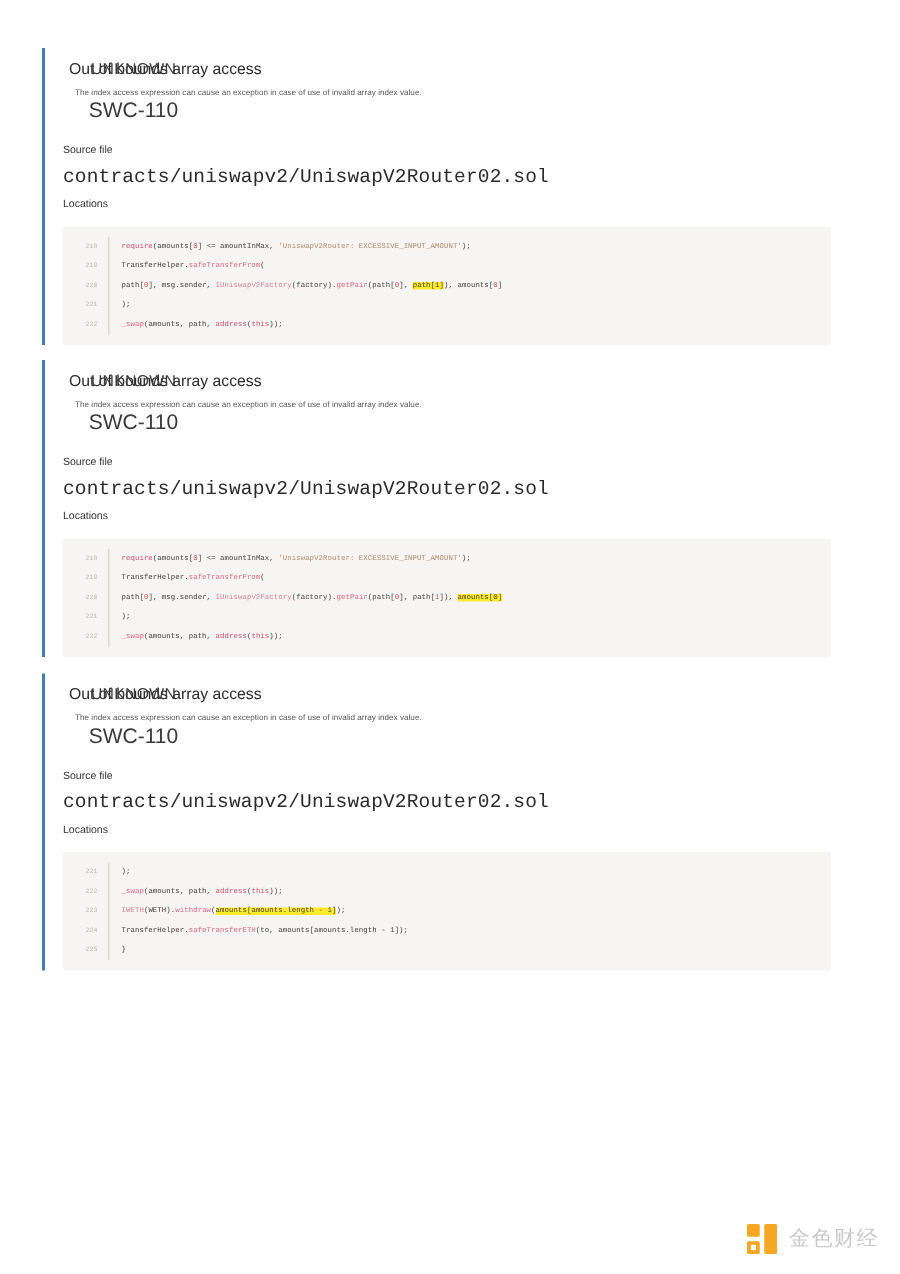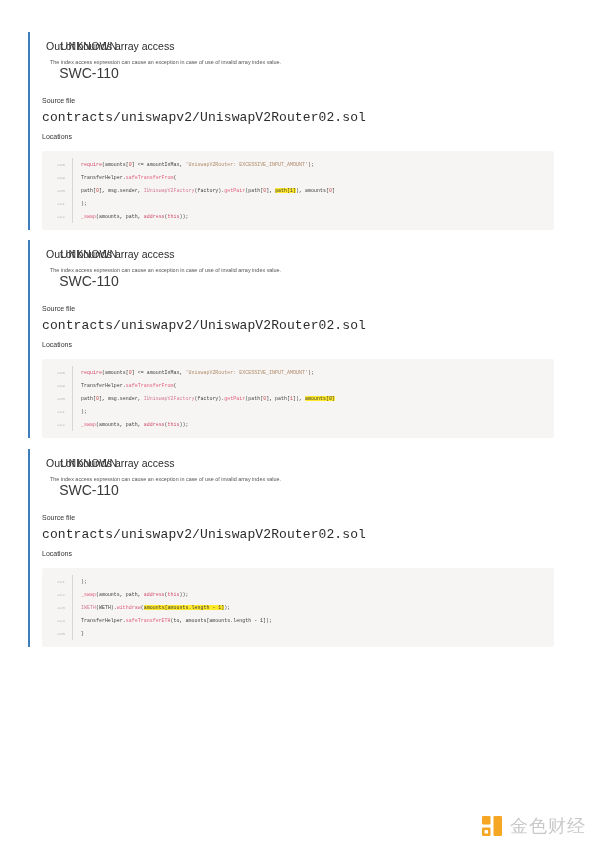--- a/index.html
+++ b/index.html
@@ -165,21 +165,21 @@
     gap: 7px;
   }
   .wm-mark {
     position: relative;
     width: 22px;
     height: 22px;
     flex: none;
   }
   .wm-text {
     font-family: "DejaVu Sans", sans-serif;
-    font-size: 18px;
+    font-size: 14px;
     color: #c9c9c9;
     letter-spacing: 1px;
     line-height: 1;
   }
 </style>
 </head>
 <body>
 
 <div id="page">
 

